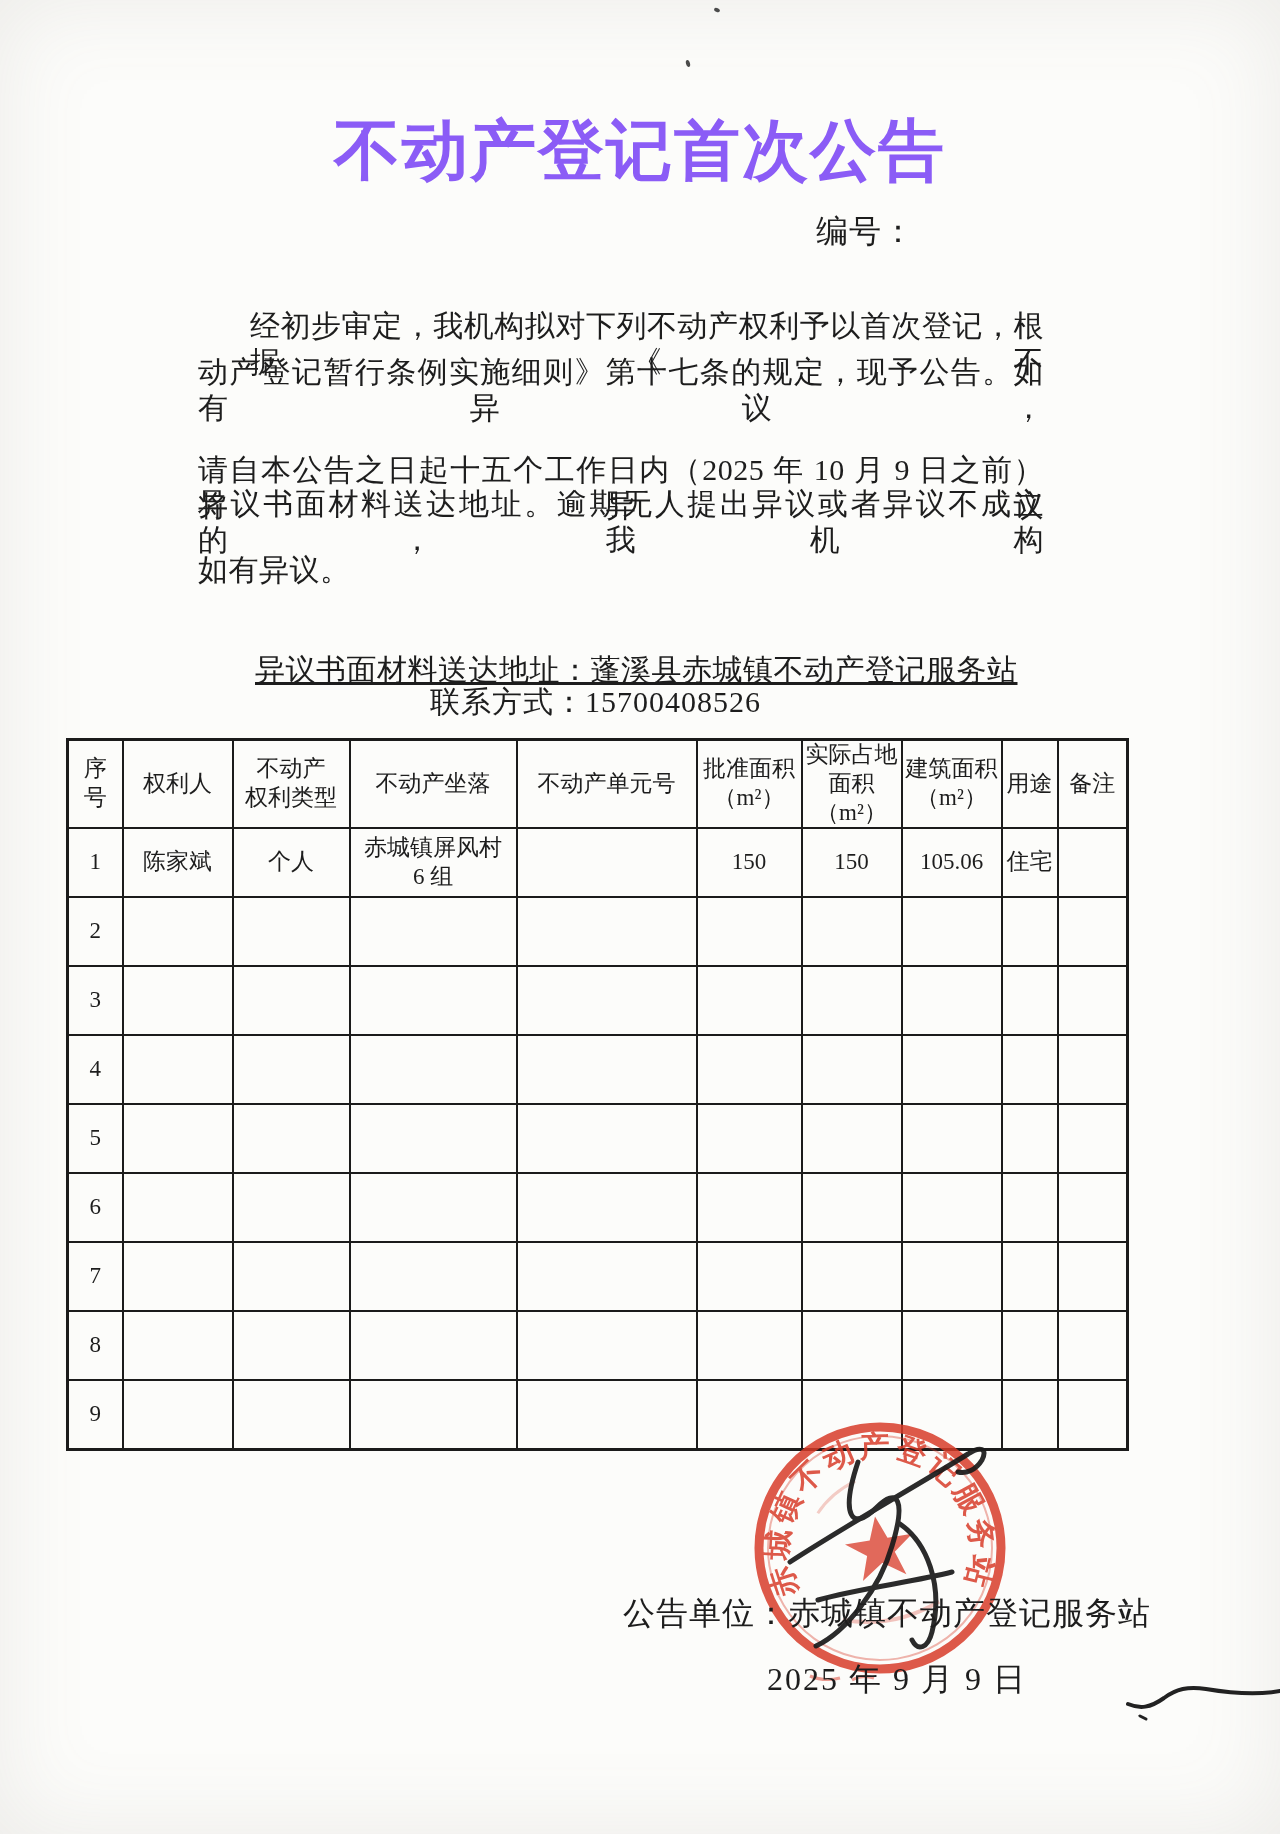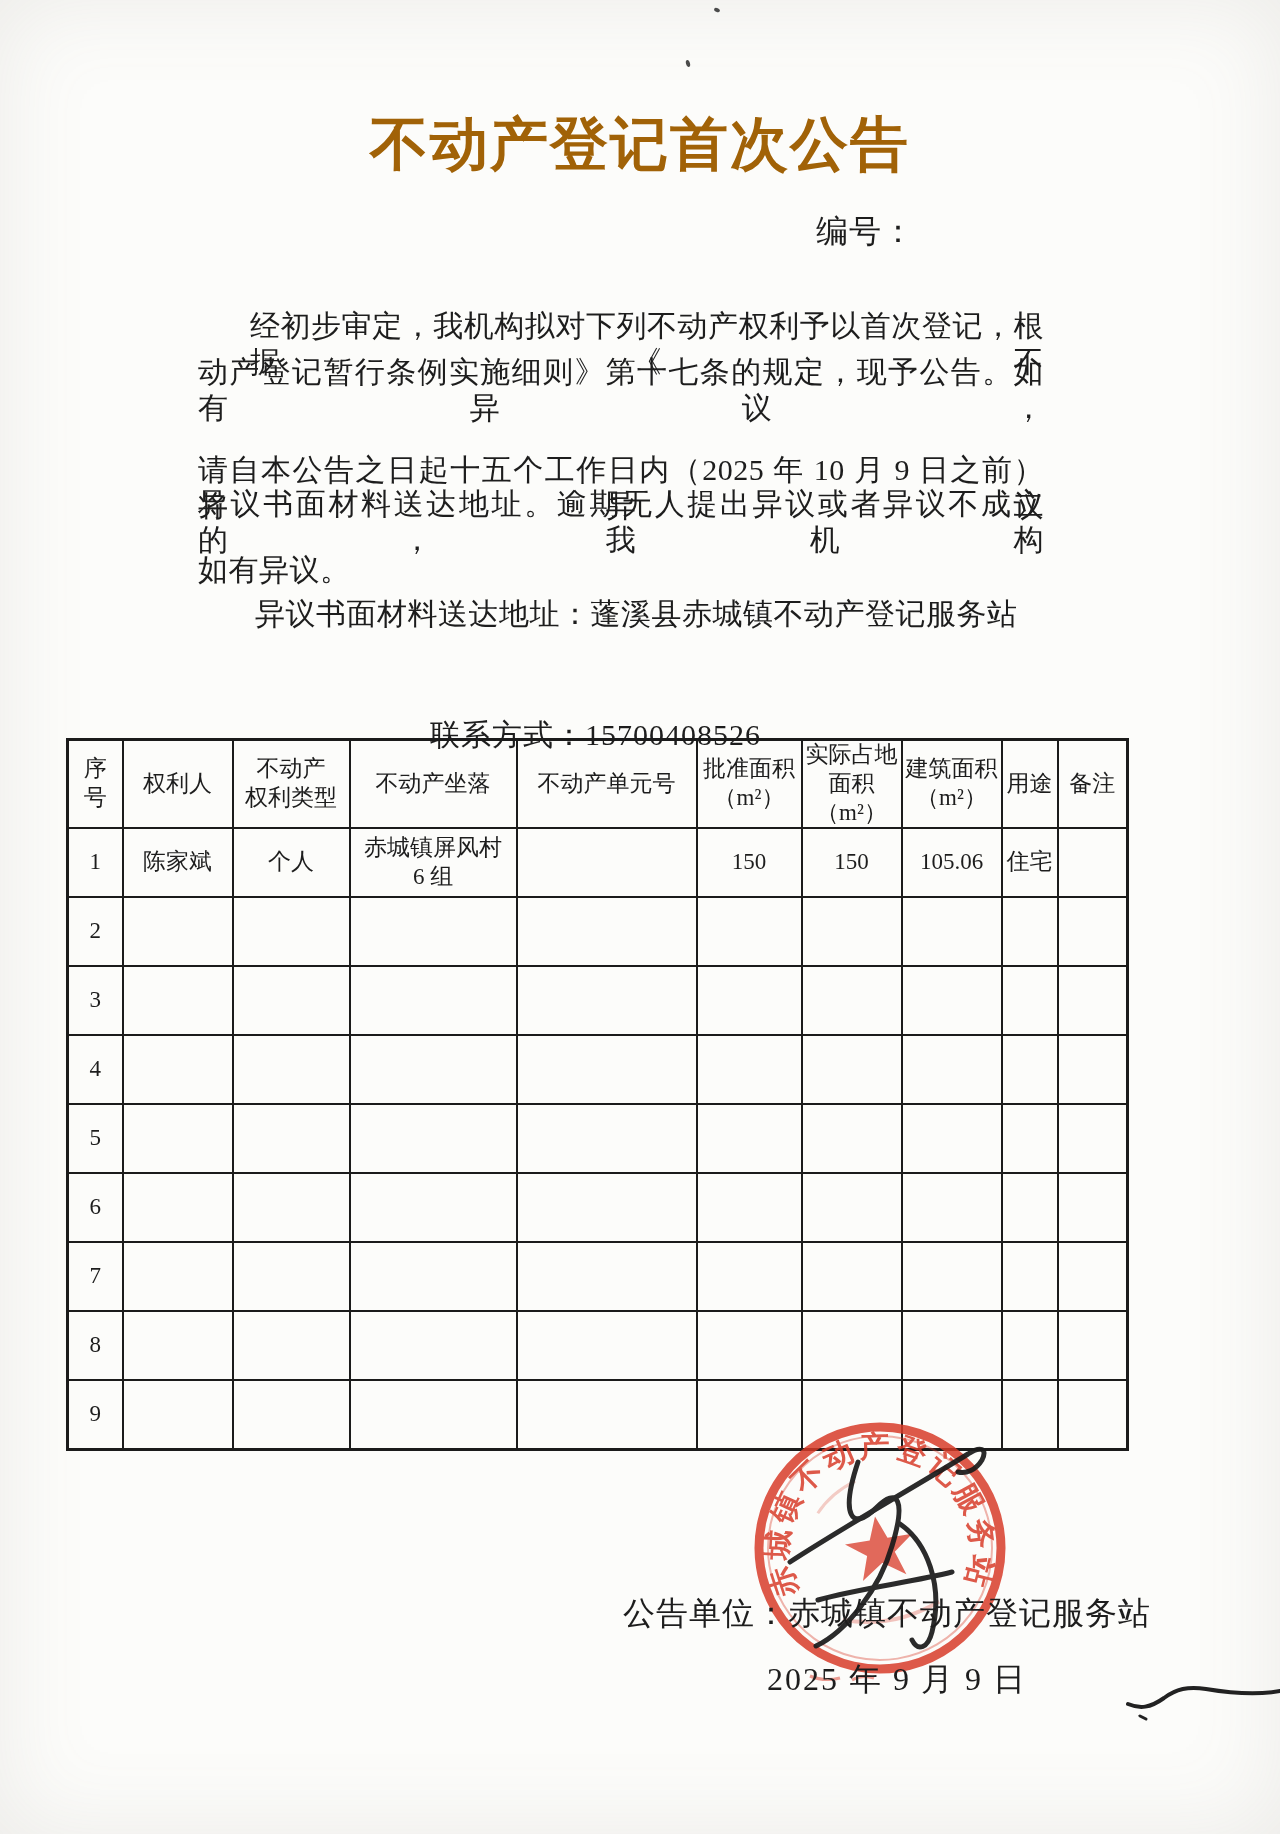--- a/index.html
+++ b/index.html
@@ -9,39 +9,39 @@
     margin:0 auto;
     background:#fcfcfa;
     box-shadow:inset 0 0 90px rgba(120,115,105,.12);
     font-family:"Liberation Serif","DejaVu Serif",serif;
     color:#1d1d1d;
     overflow:hidden;
   }
   .doc-title{
     position:absolute;left:0;right:0;top:106px;
     text-align:center;
-    font-size:58px;font-weight:700;letter-spacing:2px;
-    color:#a16207;
+    font-size:66px;font-weight:700;letter-spacing:2px;
+    color:#8b5cf6;
   }
   .doc-number{
     position:absolute;left:816px;top:210px;
     font-size:32px;letter-spacing:1px;
   }
   .pline{
     position:absolute;
     font-size:30px;line-height:1.2;letter-spacing:.5px;
     white-space:nowrap;
   }
   .pline:nth-child(1){top:288px;left:250px;width:794px;white-space:normal;text-align:justify;text-align-last:justify;margin-top:20px;}
   .pline:nth-child(2){top:354px;left:198px;width:846px;white-space:normal;text-align:justify;text-align-last:justify;}
   .pline:nth-child(3){top:420px;left:198px;width:846px;white-space:normal;text-align:justify;text-align-last:justify;margin-top:32px;}
   .pline:nth-child(4){top:486px;left:198px;width:846px;white-space:normal;text-align:justify;text-align-last:justify;}
   .pline:nth-child(5){top:552px;left:198px;}
-  .pline:nth-child(6){top:596px;left:255px;}
-  .pline:nth-child(7){top:717px;left:430px;letter-spacing:1px;}
+  .pline:nth-child(6){top:652px;left:255px;text-decoration:underline;}
+  .pline:nth-child(7){top:684px;left:430px;letter-spacing:1px;}
   table.announce{
     position:absolute;left:66px;top:738px;
     border-collapse:collapse;table-layout:fixed;
     border:3px solid #1b1b1b;
   }
   table.announce th,table.announce td{
     border:2px solid #1b1b1b;
     text-align:center;vertical-align:middle;
     font-size:23px;font-weight:400;
     padding:0 2px;

